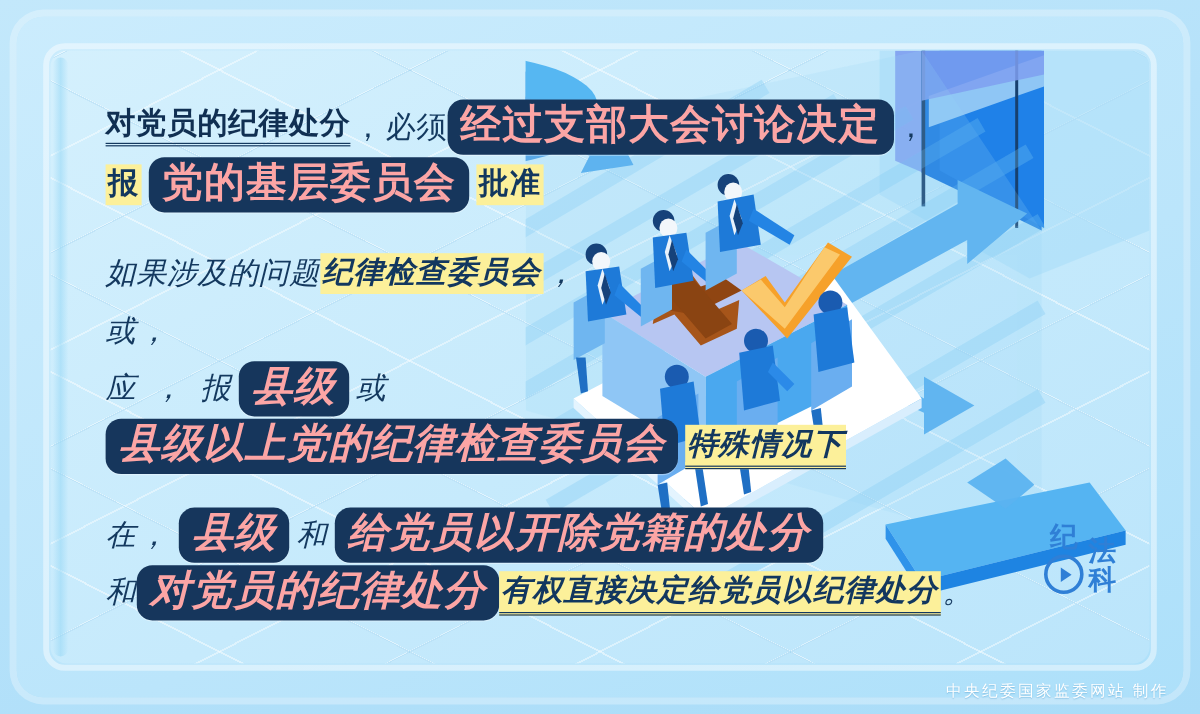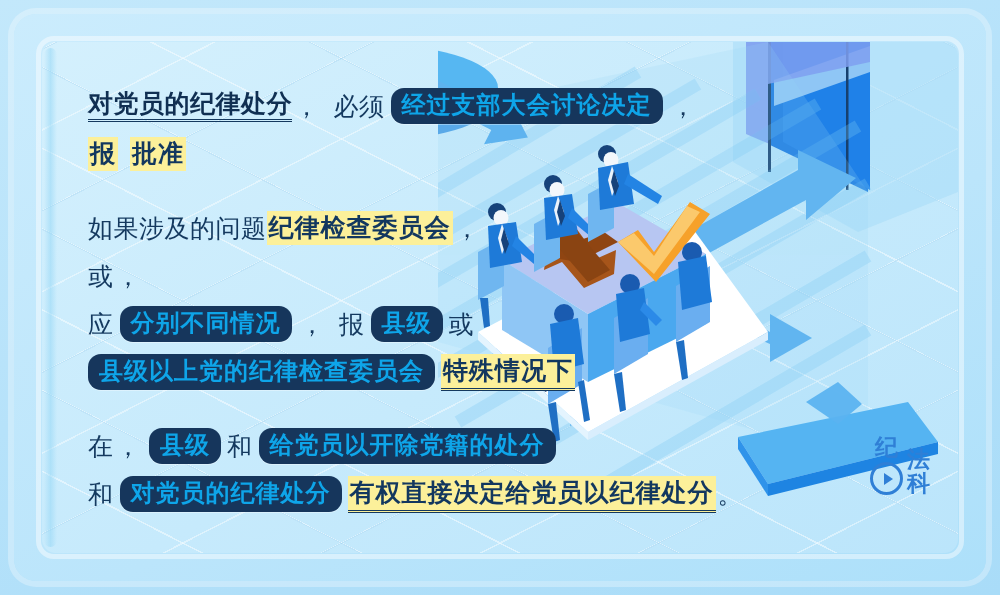--- a/index.html
+++ b/index.html
@@ -57,40 +57,40 @@
   
   .art{position:absolute;right:0;top:0;width:520px;height:100%;}
   .art svg{position:absolute;left:0;top:0;}
 
   
   .copy{
     position:absolute;left:46px;top:40px;width:660px;
     z-index:6;
   }
   .para{margin:0 0 8px 0;}
-  .para.gap{margin-top:26px;}
+  .para.gap{margin-top:26px;font-style:italic;}
   .line{
     display:flex;align-items:center;flex-wrap:nowrap;
     min-height:48px;
     font-size:25px;line-height:1.0;letter-spacing:.5px;
     color:#12375f;white-space:nowrap;
   }
   .t{color:#14395f;font-weight:400;}
   .t.b{font-weight:700;color:#102f52;}
   .t.under{
     border-bottom:3px double #14395f;
     padding-bottom:3px;
   }
   .sp{display:inline-block;width:12px;}
   .sp.s{width:6px;}
   .pill{
     display:inline-flex;align-items:center;justify-content:center;
-    background:#16365c;color:#0ea5e9;font-weight:700;
+    background:#16365c;color:#fca5a5;font-weight:700;
     border-radius:13px;padding:5px 11px 7px 11px;
-    font-size:24px;line-height:1;letter-spacing:1px;
+    font-size:34px;line-height:1;letter-spacing:1px;
     box-shadow:0 1px 0 rgba(255,255,255,.35);
   }
   .hl{
     display:inline-flex;align-items:center;
     background:#fcf09a;color:#12375f;font-weight:700;
     padding:4px 2px 5px 2px;letter-spacing:1px;
   }
   .hl.under{
     box-shadow:inset 0 -3px 0 0 #fcf09a;
     border-bottom:3px double #14395f;
@@ -294,39 +294,39 @@
             <span class="sp"></span>
             <span class="t">必须</span>
             <span class="sp s"></span>
             <span class="pill">经过支部大会讨论决定</span>
             <span class="sp s"></span>
             <span class="comma">，</span>
           </div>
           <div class="line">
             <span class="hl">报</span>
             <span class="sp s"></span>
+            <span class="pill">党的基层委员会</span>
             <span class="sp s"></span>
             <span class="hl">批准</span>
           </div>
         </div>
 
         <div class="para gap">
           <div class="line">
             <span class="t">如果涉及的问题</span>
             <span class="hl">纪律检查委员会</span>
             <span class="comma">，</span>
           </div>
           <div class="line">
             <span class="t">或</span>
             <span class="comma">，</span>
           </div>
           <div class="line">
             <span class="t">应</span>
             <span class="sp s"></span>
-            <span class="pill">分别不同情况</span>
             <span class="sp s"></span>
             <span class="comma">，</span>
             <span class="sp"></span>
             <span class="t">报</span>
             <span class="sp s"></span>
             <span class="pill">县级</span>
             <span class="sp s"></span>
             <span class="t">或</span>
           </div>
           <div class="line">
@@ -370,14 +370,15 @@
           <span>法</span>
           <span>科</span>
         </div>
       </div>
 
     </div>
     <div class="frame-edge"></div>
     <div class="left-bar"></div>
   </div>
 
+  <div class="credit">中央纪委国家监委网站 制作</div>
 
 </div>
 
 </body></html>

